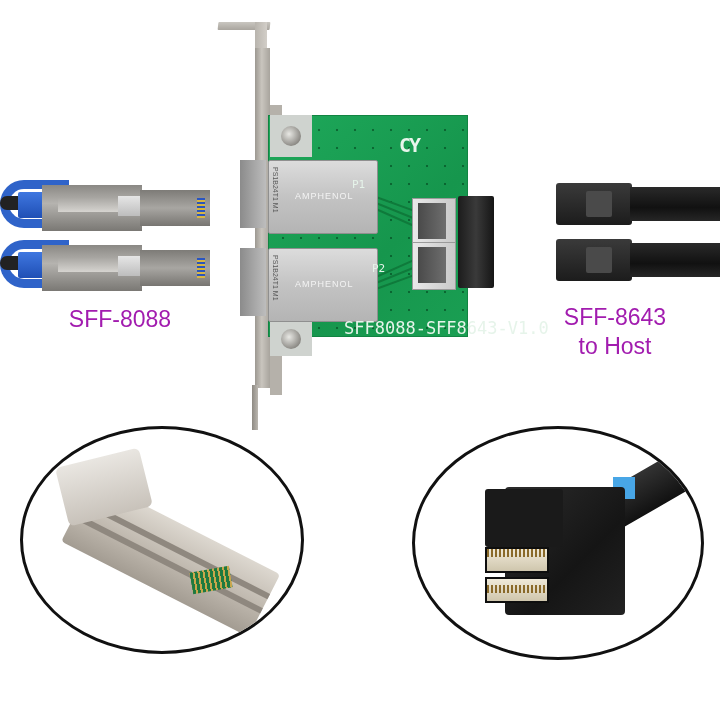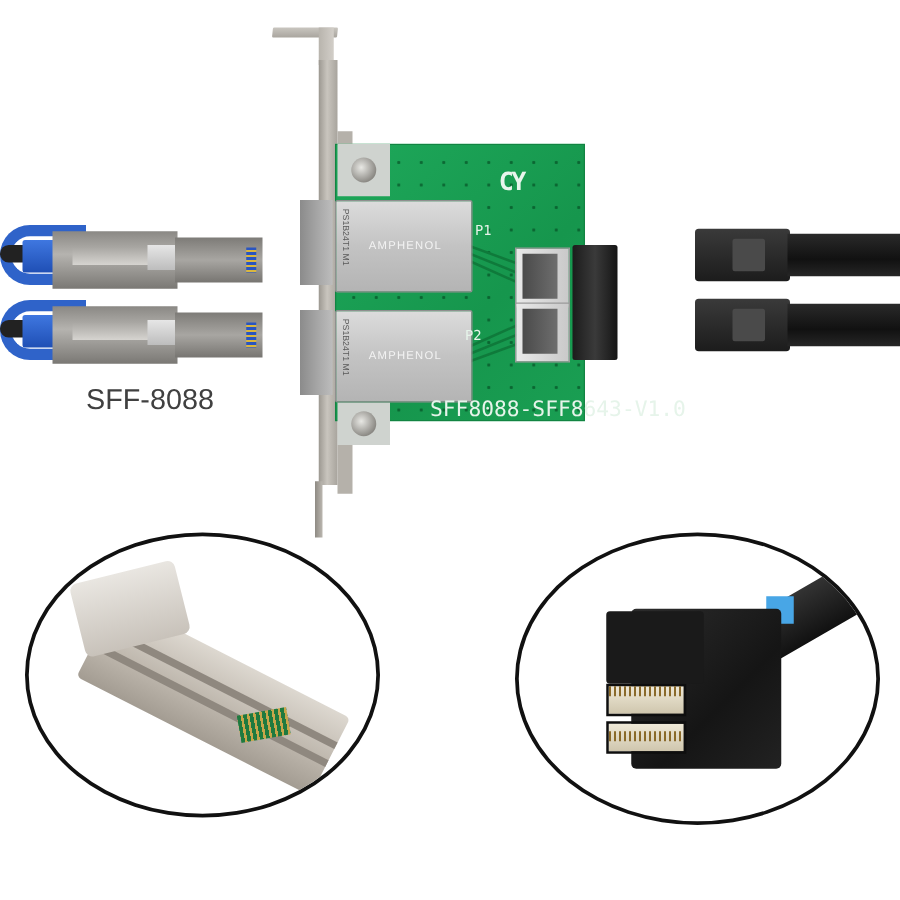--- a/index.html
+++ b/index.html
@@ -1,18 +1,18 @@
 <!DOCTYPE html>
 <html><head>
 <meta charset="utf-8">
 <style>
   html, body { margin: 0; padding: 0; background: #ffffff; }
   body { width: 720px; height: 720px; position: relative; overflow: hidden; font-family: "Liberation Sans", sans-serif; }
   .abs { position: absolute; }
-  .label { position: absolute; color: #404040; font-size: 23px; line-height: 29px; text-align: center; font-family: "Liberation Sans", sans-serif; }
+  .label { position: absolute; color: #a21caf; font-size: 23px; line-height: 29px; text-align: center; font-family: "Liberation Sans", sans-serif; }
 
   
   .bracket-top { left: 218px; top: 22px; width: 52px; height: 8px; background: linear-gradient(#c9c6c0, #a9a59e); border-radius: 1px; transform: skewX(-6deg); }
   .bracket-bend { left: 255px; top: 22px; width: 12px; height: 30px; background: linear-gradient(90deg, #b8b4ad, #d2cec8); }
   .bracket-body { left: 255px; top: 48px; width: 15px; height: 340px; background: linear-gradient(90deg, #9c9891, #c9c5be 45%, #a8a49d); }
   .bracket-tip { left: 252px; top: 385px; width: 6px; height: 45px; background: linear-gradient(90deg, #8e8a83, #bbb7b0); }
   .bracket-lip { left: 270px; top: 105px; width: 12px; height: 290px; background: #b5b1aa; }
 
   
   .pcb { left: 268px; top: 115px; width: 200px; height: 222px; background: linear-gradient(135deg, #1ea85a, #16964d 60%, #1a9f53); box-shadow: 0 0 0 1px #128442 inset; }
@@ -120,21 +120,21 @@
 
   <div class="abs port8088" style="left:268px; top:160px;">
     <div class="abs port-brand" style="left:26px; top:30px;">AMPHENOL</div>
     <div class="abs port-side-text" style="left:10px; top:6px;">PS1B24T1 M1</div>
   </div>
   <div class="abs port8088" style="left:268px; top:248px;">
     <div class="abs port-brand" style="left:26px; top:30px;">AMPHENOL</div>
     <div class="abs port-side-text" style="left:10px; top:6px;">PS1B24T1 M1</div>
   </div>
 
-  <div class="abs silk" style="left:380px; top:178px;">P1</div>
+  <div class="abs silk" style="left:352px; top:178px;">P1</div>
   <div class="abs silk" style="left:372px; top:262px;">P2</div>
   <div class="abs silk" style="left:432px; top:278px;">P3</div>
 
   <div class="abs recv-shell" style="left:412px; top:198px;"></div>
   <div class="abs recv-inner" style="left:418px; top:203px;"></div>
   <div class="abs recv-shell" style="left:412px; top:242px;"></div>
   <div class="abs recv-inner" style="left:418px; top:247px;"></div>
   <div class="abs recv-head" style="left:458px; top:196px;"></div>
 
   <div class="abs silk" style="left:344px; top:318px; font-size:17px;">SFF8088-SFF8643-V1.0</div>
@@ -144,20 +144,22 @@
   <div class="abs host-plug" style="left:556px; top:183px;"></div>
   <div class="abs host-tab" style="left:586px; top:191px;"></div>
   <div class="abs host-cable" style="left:630px; top:187px;"></div>
 
   <div class="abs host-plug" style="left:556px; top:239px;"></div>
   <div class="abs host-tab" style="left:586px; top:247px;"></div>
   <div class="abs host-cable" style="left:630px; top:243px;"></div>
 </div>
 
 <div class="label" style="left:540px; top:303px; width:150px;">
+  <div>SFF-8643</div>
+  <div>to Host</div>
 </div>
 
 <div class="abs circle" style="left:20px; top:426px; width:278px; height:222px;">
   <div class="abs mlink-body" style="left:70px; top:50px;">
     <div class="mlink-groove" style="margin-top:22px;"></div>
     <div class="mlink-groove" style="margin-top:10px;"></div>
   </div>
   <div class="abs mlink-head" style="left:38px; top:28px;"></div>
   <div class="abs mlink-pcb" style="left:168px; top:140px; transform:rotate(-10deg);"></div>
 </div>

